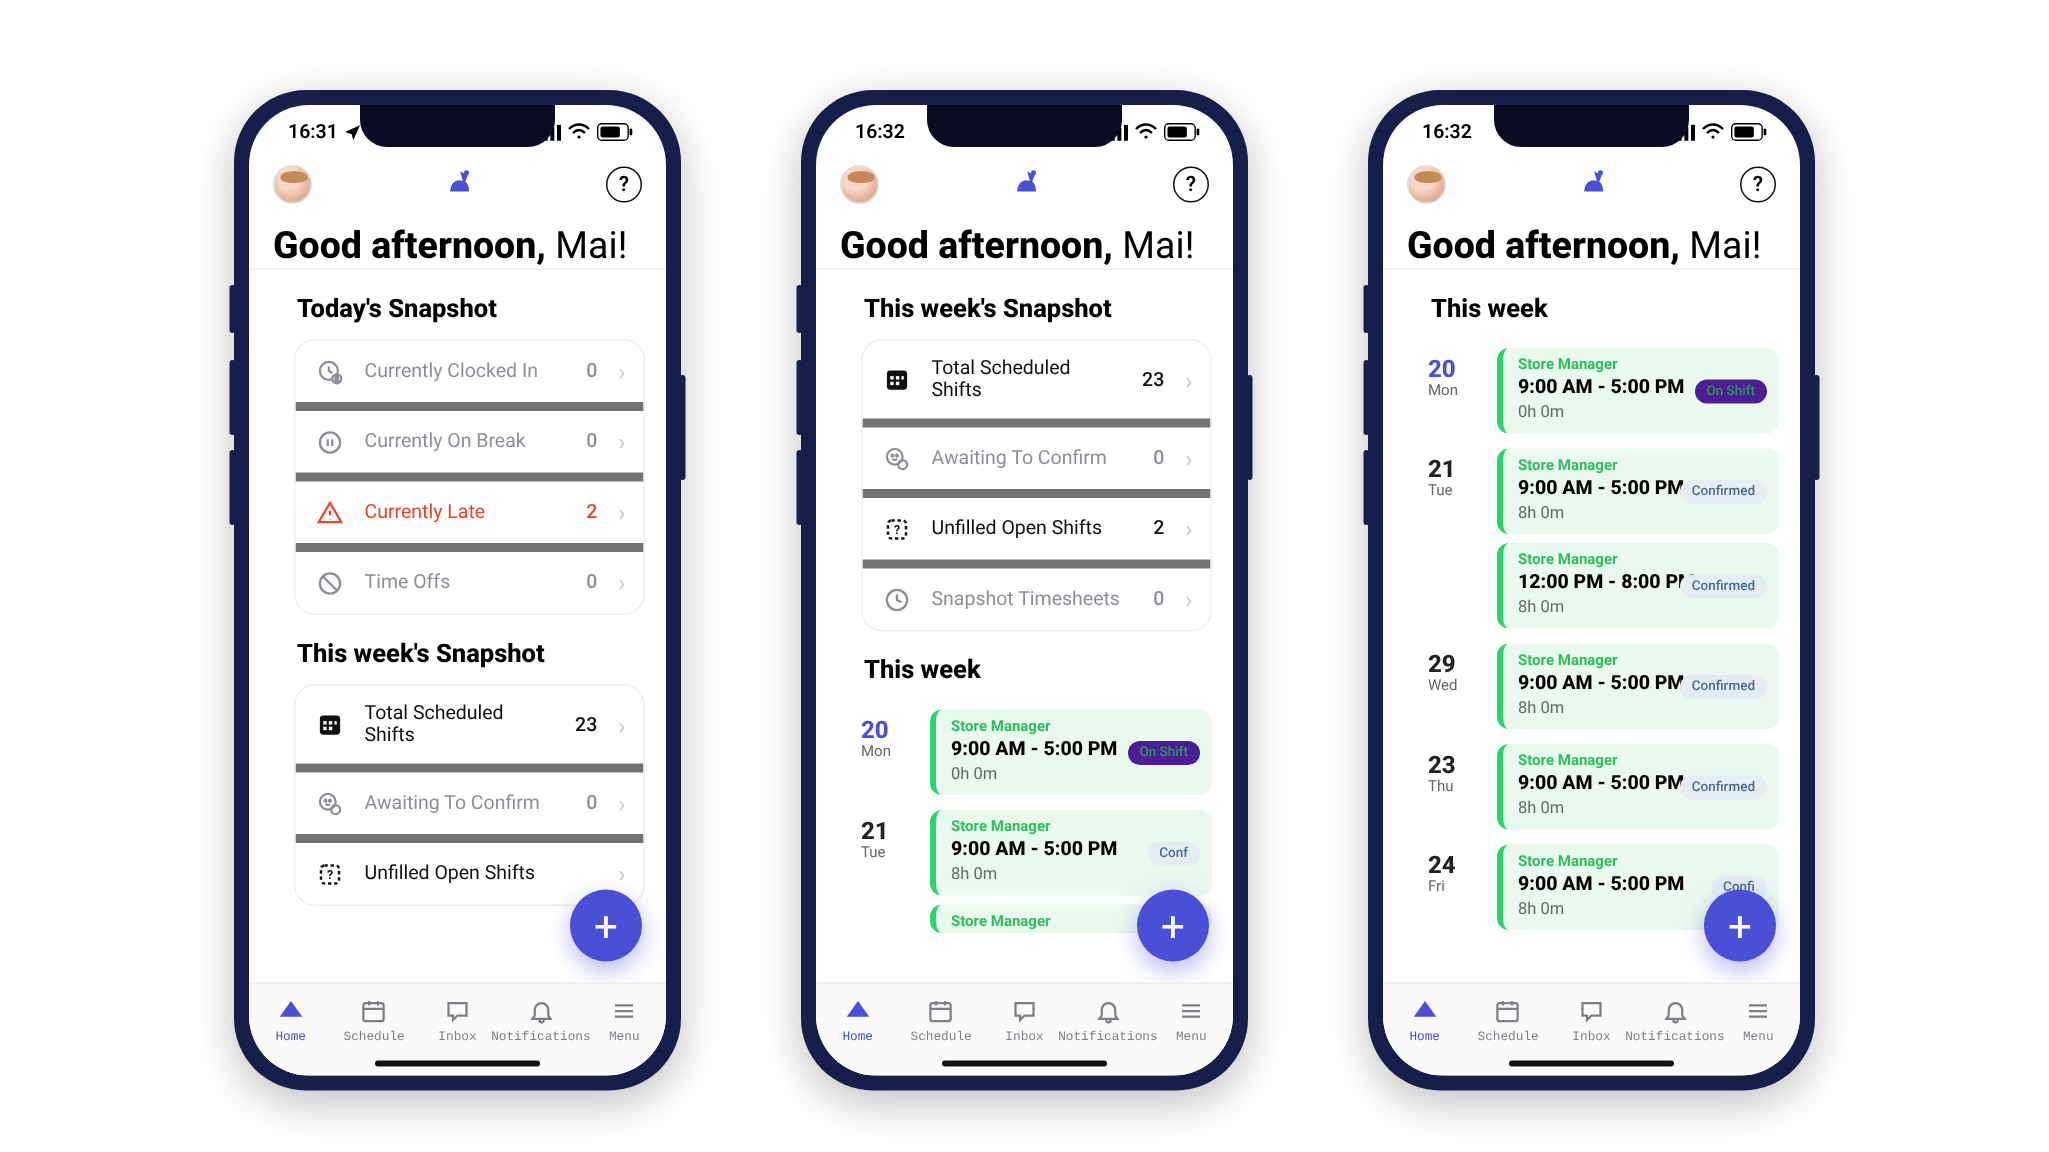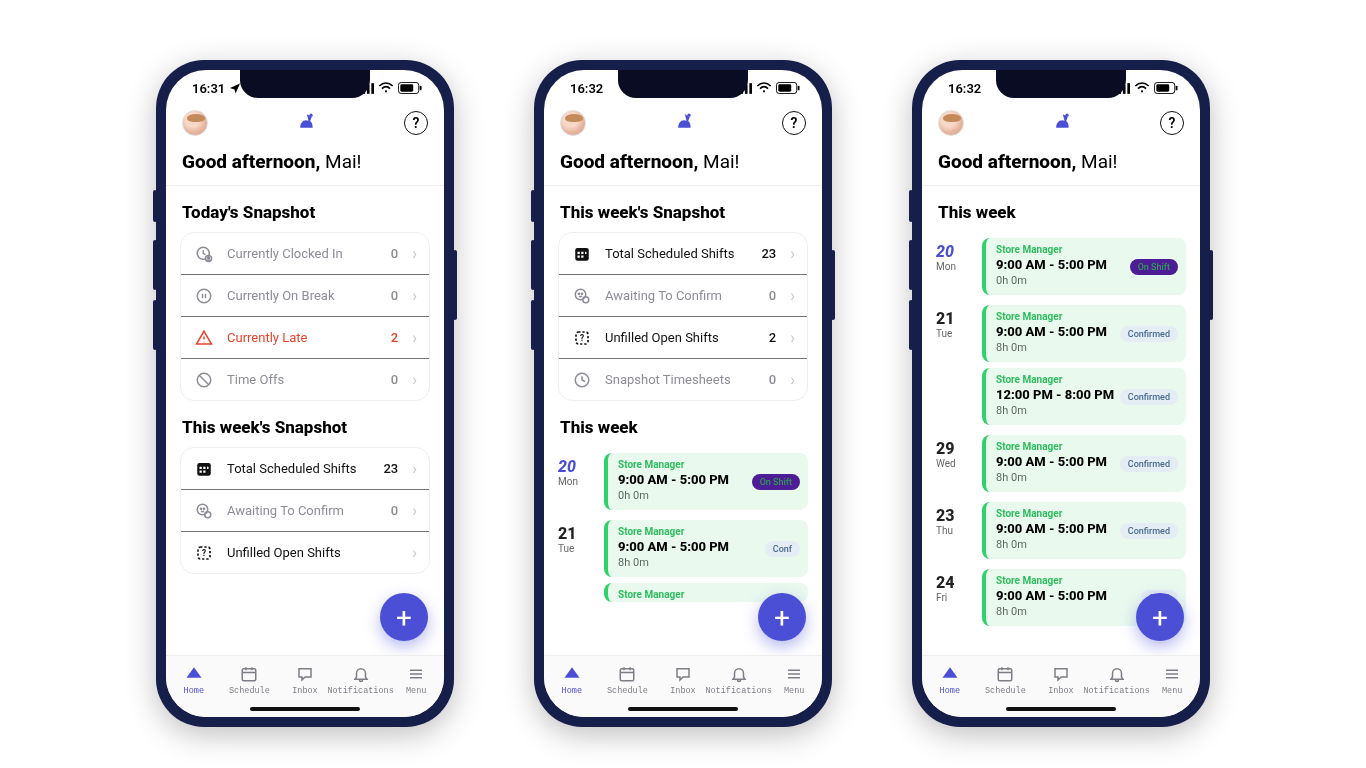--- a/index.html
+++ b/index.html
@@ -86,45 +86,45 @@
   .avatar::after{
     content:""; position:absolute; top:3px; left:4px; width:18px; height:8px; border-radius:50% 50% 40% 40%;
     background:#c48a5a;
   }
   .logo { color:#4b4fd6; }
   .help {
     width: 24px; height: 24px; border: 1.6px solid #111; border-radius: 50%;
     display:flex;align-items:center;justify-content:center;font-size:14px;font-weight:600;
   }
   .greeting {
-    padding: 6px 16px 12px;
-    font-size: 19px;
+    padding: 6px 16px 0;
+    font-size: 25px;
     border-bottom: 1px solid #eee;
   }
   .greeting b { font-weight: 800; }
   .content {
     flex: 1;
     overflow: hidden;
     position: relative;
   }
-  .scroll { position:absolute; inset:0; }
+  .scroll { position:absolute; inset:0;margin-left:16px; }
   .section-title {
     font-size: 17px; font-weight: 800; padding: 16px 16px 10px;
   }
   .card {
     margin: 0 14px;
     border: 1px solid #eee;
     border-radius: 14px;
     overflow: hidden;
     background:#fff;
   }
   .row {
     display: flex; align-items: center;
     padding: 11px 12px;
-    border-bottom: 1px solid #737373;
+    border-bottom: 6px solid #737373;
     font-size: 13px;
     gap: 12px;
   }
   .row:last-child { border-bottom:none; }
   .row .icn { width: 22px; display:flex; justify-content:center; color:#8d8d96; }
   .row.alert .icn, .row.alert .lbl, .row.alert .val { color:#e9432a; }
   .row .lbl { flex:1; color:#333; }
   .row.dim .lbl, .row.dim .icn, .row.dim .val { color:#8d8d96;}
   .row .val { font-weight:500; color:#111; margin-right:2px;}
   .row .chev { color:#c6c6cc; font-size:16px; }
@@ -145,21 +145,21 @@
     position:relative;
   }
   .tab { display:flex;flex-direction:column;align-items:center;gap:2px;font-size:8.5px;color:#7e7e86;width:54px;font-family:Liberation Mono, monospace;}
   .tab.active { color:#4b4fd6; }
   .tab .ticon { height:20px; display:flex;align-items:center;justify-content:center;}
   .home-ind { position:absolute; bottom:6px; left:50%; transform:translateX(-50%); width:110px;height:4px;background:#111;border-radius:4px;}
   
   .day-block { display:flex; padding: 6px 14px 4px; gap:10px; }
   .day-col { width:36px; text-align:left; padding-top:4px;}
   .day-num { font-weight:800; font-size:16px; color:#222;}
-  .day-num.today { color:#4b4fd6;font-style:italic;}
+  .day-num.today { color:#4b4fd6;}
   .day-name { font-size:10px; color:#666;}
   .shift-cards { flex:1; display:flex; flex-direction:column; gap:6px;}
   .shift {
     background:#e9f9ee; border-left:4px solid #2fd26a; border-radius:8px;
     padding:6px 8px 8px 10px; position:relative;
   }
   .shift .role { color:#2fbd5e; font-size:10px; font-weight:700;}
   .shift .time { font-weight:800; font-size:13px; margin-top:2px;}
   .shift .dur { color:#5f6a63; font-size:11px; margin-top:2px;}
   .badge {

